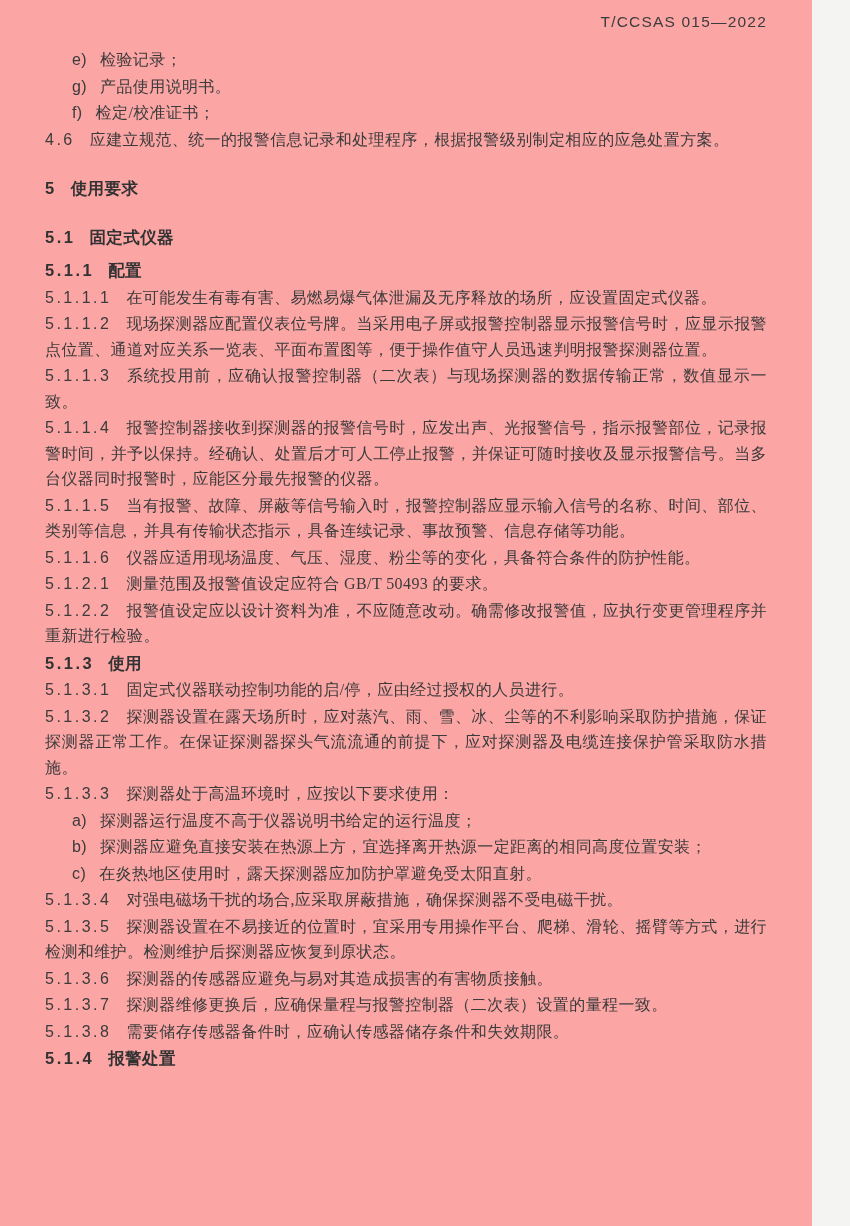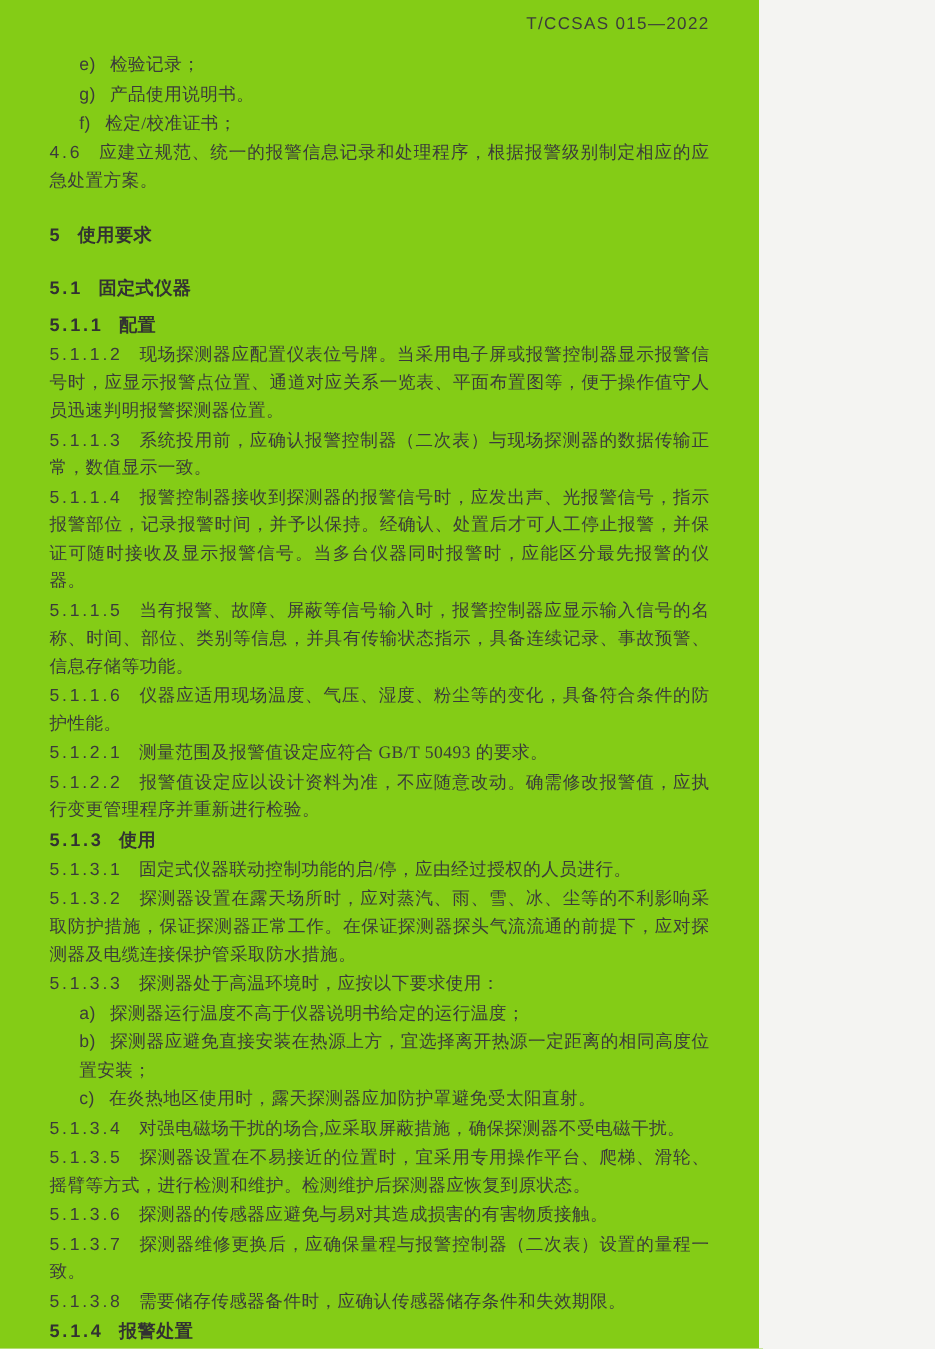--- a/index.html
+++ b/index.html
@@ -3,23 +3,23 @@
 <meta charset="utf-8">
 <style>
   html, body { margin: 0; padding: 0; }
   body {
     width: 850px; height: 1226px;
     background: #f4f4f2;
     font-family: "Liberation Serif", "DejaVu Serif", serif;
   }
   .page {
     position: relative;
-    width: 690px; height: 1226px;
+    width: 812px; height: 1226px;
     box-sizing: border-box;
-    background: #84cc16;
+    background: #fca5a5;
     color: #3b3b3b;
     padding: 12px 45px 0 45px;
     overflow: hidden;
   }
   .doc-header {
     text-align: right;
     font-family: "Liberation Sans", "DejaVu Sans", sans-serif;
     font-size: 15.5px;
     line-height: 20px;
     letter-spacing: 1.2px;
@@ -74,20 +74,21 @@
     <span>T/CCSAS 015—2022</span>
   </div>
   <div id="doc-body">
       <div class="para list-item"><span class="list-label">e)</span><span class="text">检验记录；</span></div>
       <div class="para list-item"><span class="list-label">g)</span><span class="text">产品使用说明书。</span></div>
       <div class="para list-item"><span class="list-label">f)</span><span class="text">检定/校准证书；</span></div>
       <div class="para clause"><span class="num">4.6</span><span class="text">应建立规范、统一的报警信息记录和处理程序，根据报警级别制定相应的应急处置方案。</span></div>
       <div class="heading h1"><span class="num">5</span><span class="text">使用要求</span></div>
       <div class="heading h2"><span class="num">5.1</span><span class="text">固定式仪器</span></div>
       <div class="heading h3"><span class="num">5.1.1</span><span class="text">配置</span></div>
+      <div class="para clause"><span class="num">5.1.1.1</span><span class="text">在可能发生有毒有害、易燃易爆气体泄漏及无序释放的场所，应设置固定式仪器。</span></div>
       <div class="para clause"><span class="num">5.1.1.2</span><span class="text">现场探测器应配置仪表位号牌。当采用电子屏或报警控制器显示报警信号时，应显示报警点位置、通道对应关系一览表、平面布置图等，便于操作值守人员迅速判明报警探测器位置。</span></div>
       <div class="para clause"><span class="num">5.1.1.3</span><span class="text">系统投用前，应确认报警控制器（二次表）与现场探测器的数据传输正常，数值显示一致。</span></div>
       <div class="para clause"><span class="num">5.1.1.4</span><span class="text">报警控制器接收到探测器的报警信号时，应发出声、光报警信号，指示报警部位，记录报警时间，并予以保持。经确认、处置后才可人工停止报警，并保证可随时接收及显示报警信号。当多台仪器同时报警时，应能区分最先报警的仪器。</span></div>
       <div class="para clause"><span class="num">5.1.1.5</span><span class="text">当有报警、故障、屏蔽等信号输入时，报警控制器应显示输入信号的名称、时间、部位、类别等信息，并具有传输状态指示，具备连续记录、事故预警、信息存储等功能。</span></div>
       <div class="para clause"><span class="num">5.1.1.6</span><span class="text">仪器应适用现场温度、气压、湿度、粉尘等的变化，具备符合条件的防护性能。</span></div>
       <div class="para clause"><span class="num">5.1.2.1</span><span class="text">测量范围及报警值设定应符合 GB/T 50493 的要求。</span></div>
       <div class="para clause"><span class="num">5.1.2.2</span><span class="text">报警值设定应以设计资料为准，不应随意改动。确需修改报警值，应执行变更管理程序并重新进行检验。</span></div>
       <div class="heading h3"><span class="num">5.1.3</span><span class="text">使用</span></div>
       <div class="para clause"><span class="num">5.1.3.1</span><span class="text">固定式仪器联动控制功能的启/停，应由经过授权的人员进行。</span></div>
       <div class="para clause"><span class="num">5.1.3.2</span><span class="text">探测器设置在露天场所时，应对蒸汽、雨、雪、冰、尘等的不利影响采取防护措施，保证探测器正常工作。在保证探测器探头气流流通的前提下，应对探测器及电缆连接保护管采取防水措施。</span></div>

